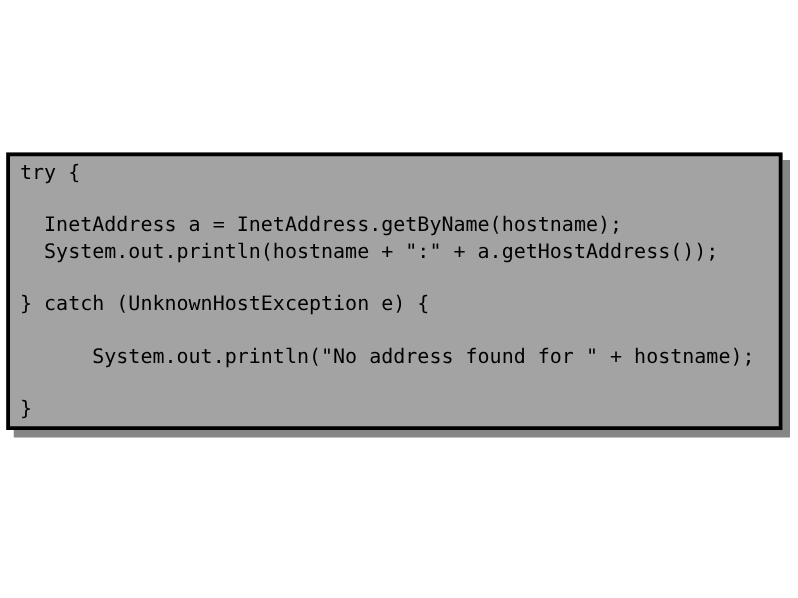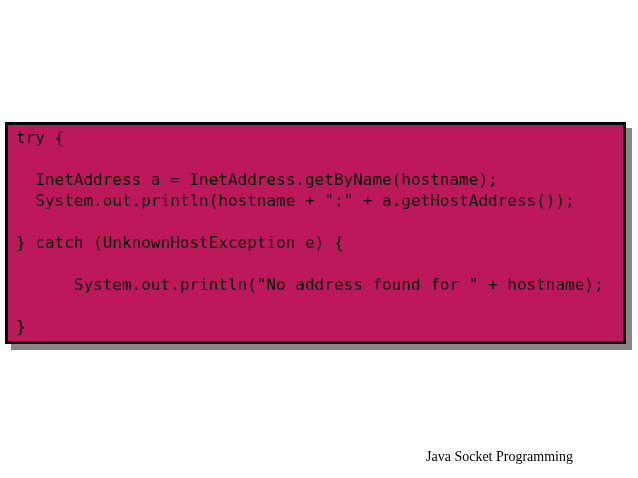--- a/index.html
+++ b/index.html
@@ -16,21 +16,21 @@
     font-family: "DejaVu Sans", sans-serif;
   }
   .code-box {
     position: absolute;
     left: 5px;
     top: 122px;
     width: 621px;
     height: 222px;
     box-sizing: border-box;
     margin: 0;
-    background: #be185d;
+    background: #a3a3a3;
     border: 3px solid #000000;
     box-shadow: 6px 6px 0 0 #868686;
     padding: 2px 4px 0 8px;
     overflow: hidden;
   }
   .code-box code {
     display: block;
     white-space: pre;
     font-family: "DejaVu Sans Mono", monospace;
     font-size: 16px;
@@ -56,14 +56,13 @@
   <pre class="code-box"><code>try {
 
   InetAddress a = InetAddress.getByName(hostname);
   System.out.println(hostname + ":" + a.getHostAddress());
 
 } catch (UnknownHostException e) {
 
       System.out.println("No address found for " + hostname);
 
 }</code></pre>
-  <div class="footer">Java Socket Programming</div>
 </div>
 
 </body></html>

